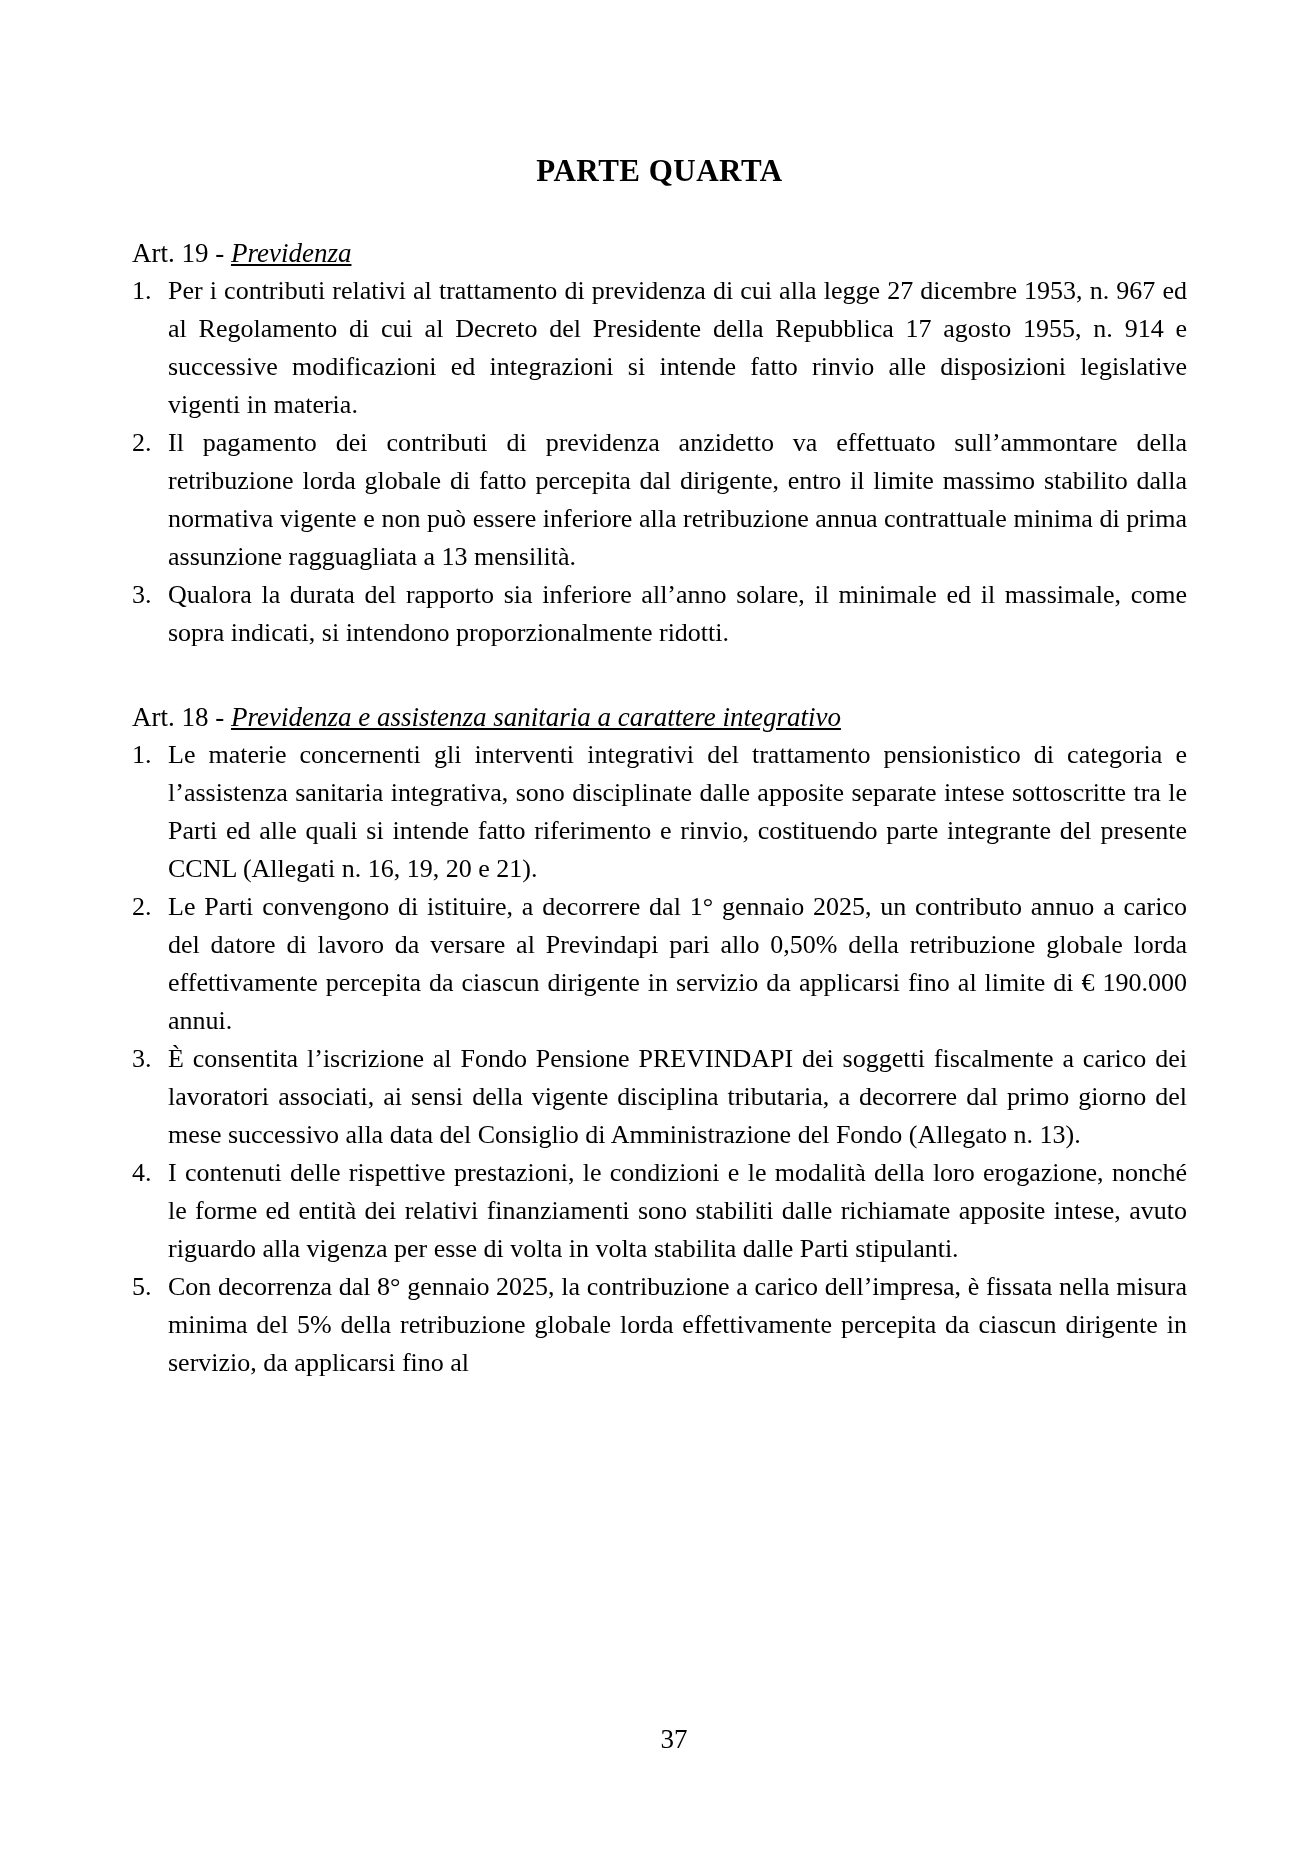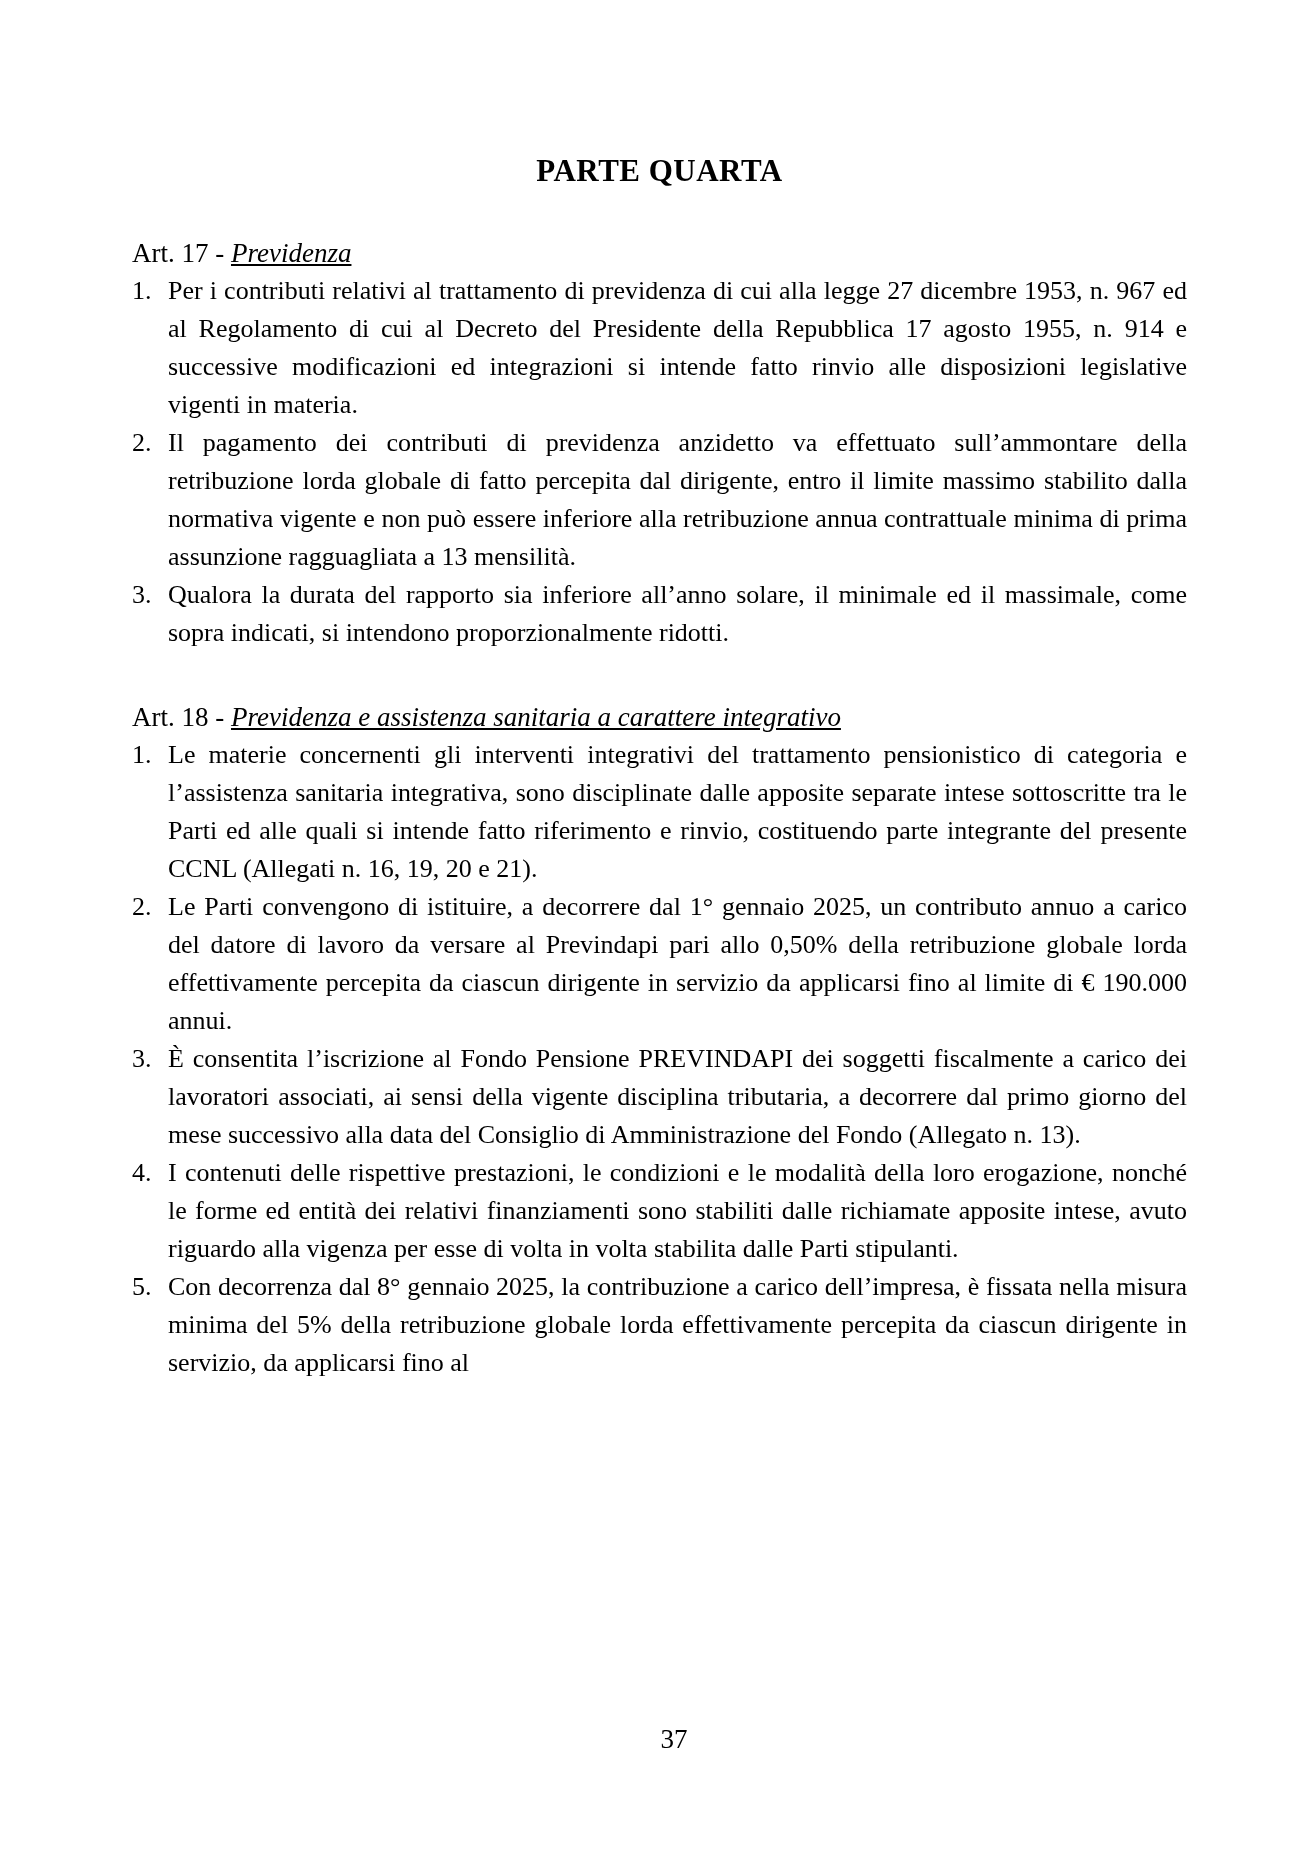--- a/index.html
+++ b/index.html
@@ -72,21 +72,21 @@
 </head>
 <body>
 
 <div class="page">
 
   <div class="part-title">PARTE QUARTA</div>
 
 
   <div class="article">
     <div class="article-heading">
-      <span class="art-label">Art. 17 -</span>
+      <span class="art-label">Art. 19 -</span>
       <span class="art-name">Previdenza</span>
     </div>
     <div class="items">
       <div class="item">
         <span class="num">1.</span>
         <span class="txt">Per i contributi relativi al trattamento di previdenza di cui alla legge 27 dicembre 1953, n. 967 ed al Regolamento di cui al Decreto del Presidente della Repubblica 17 agosto 1955, n. 914 e successive modificazioni ed integrazioni si intende fatto rinvio alle disposizioni legislative vigenti in materia.</span>
       </div>
       <div class="item">
         <span class="num">2.</span>
         <span class="txt">Il pagamento dei contributi di previdenza anzidetto va effettuato sull’ammontare della retribuzione lorda globale di fatto percepita dal dirigente, entro il limite massimo stabilito dalla normativa vigente e non può essere inferiore alla retribuzione annua contrattuale minima di prima assunzione ragguagliata a 13 mensilità.</span>

